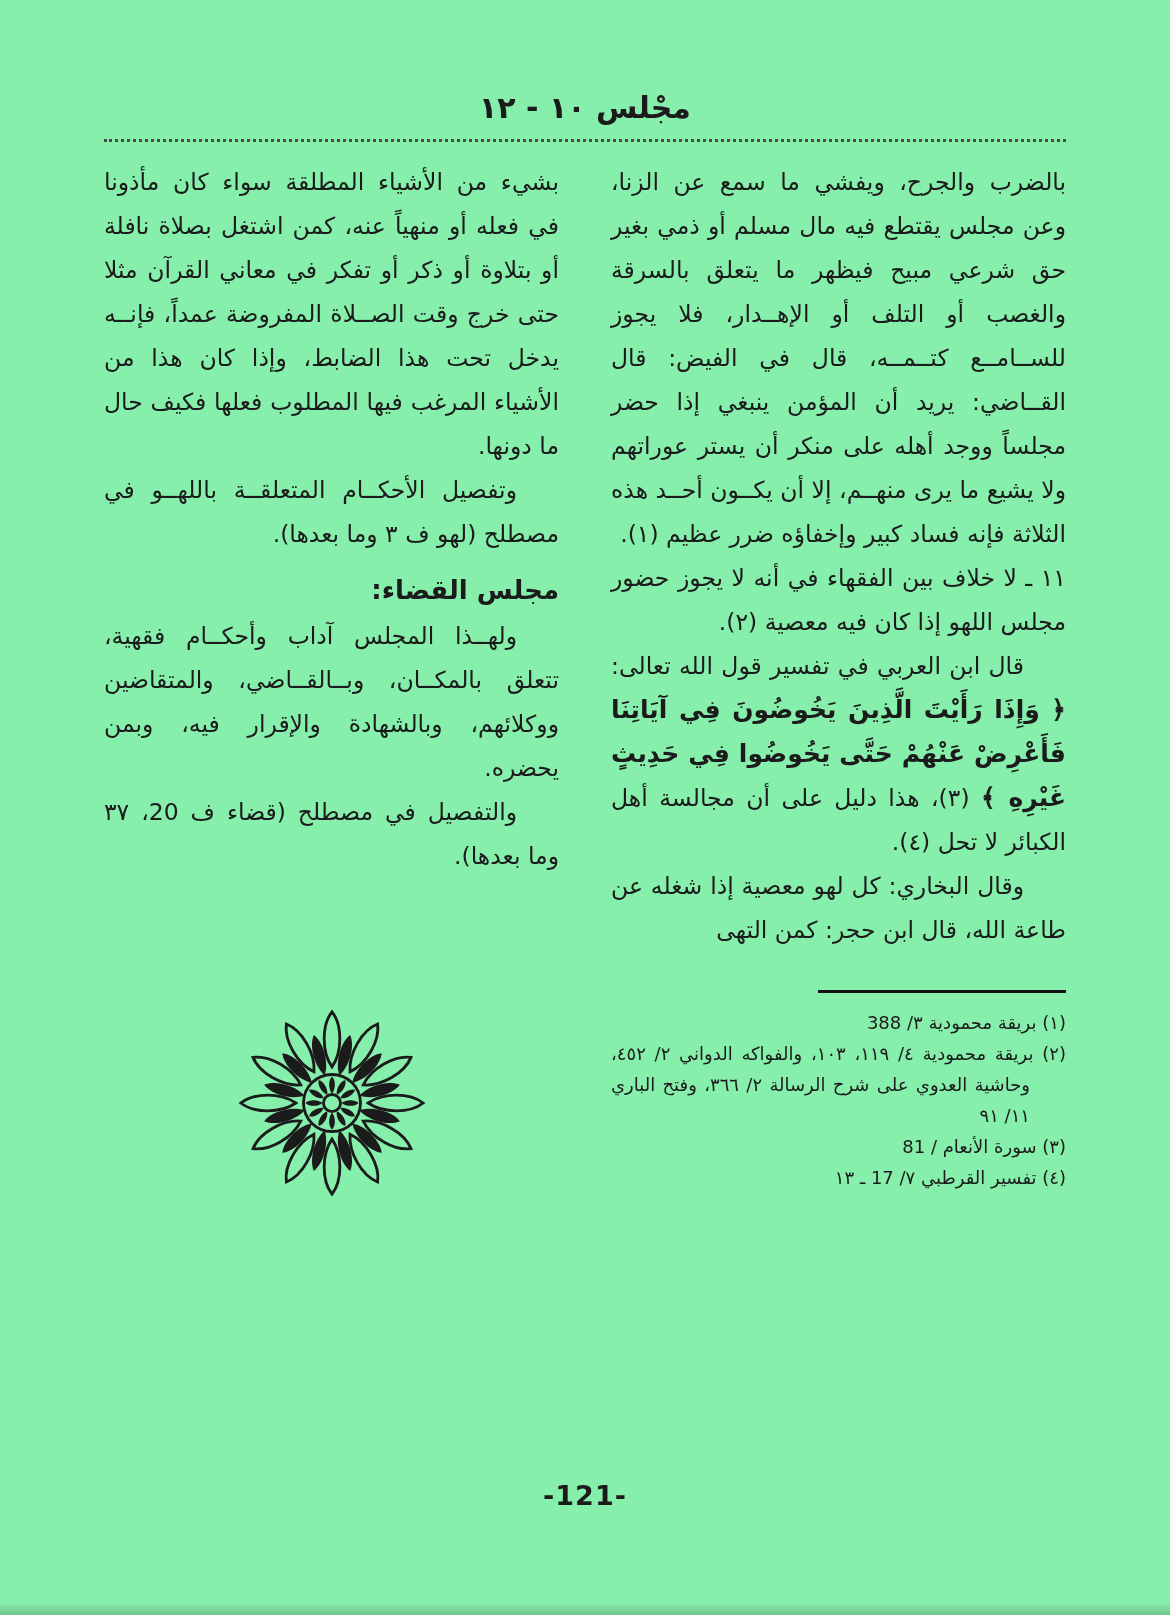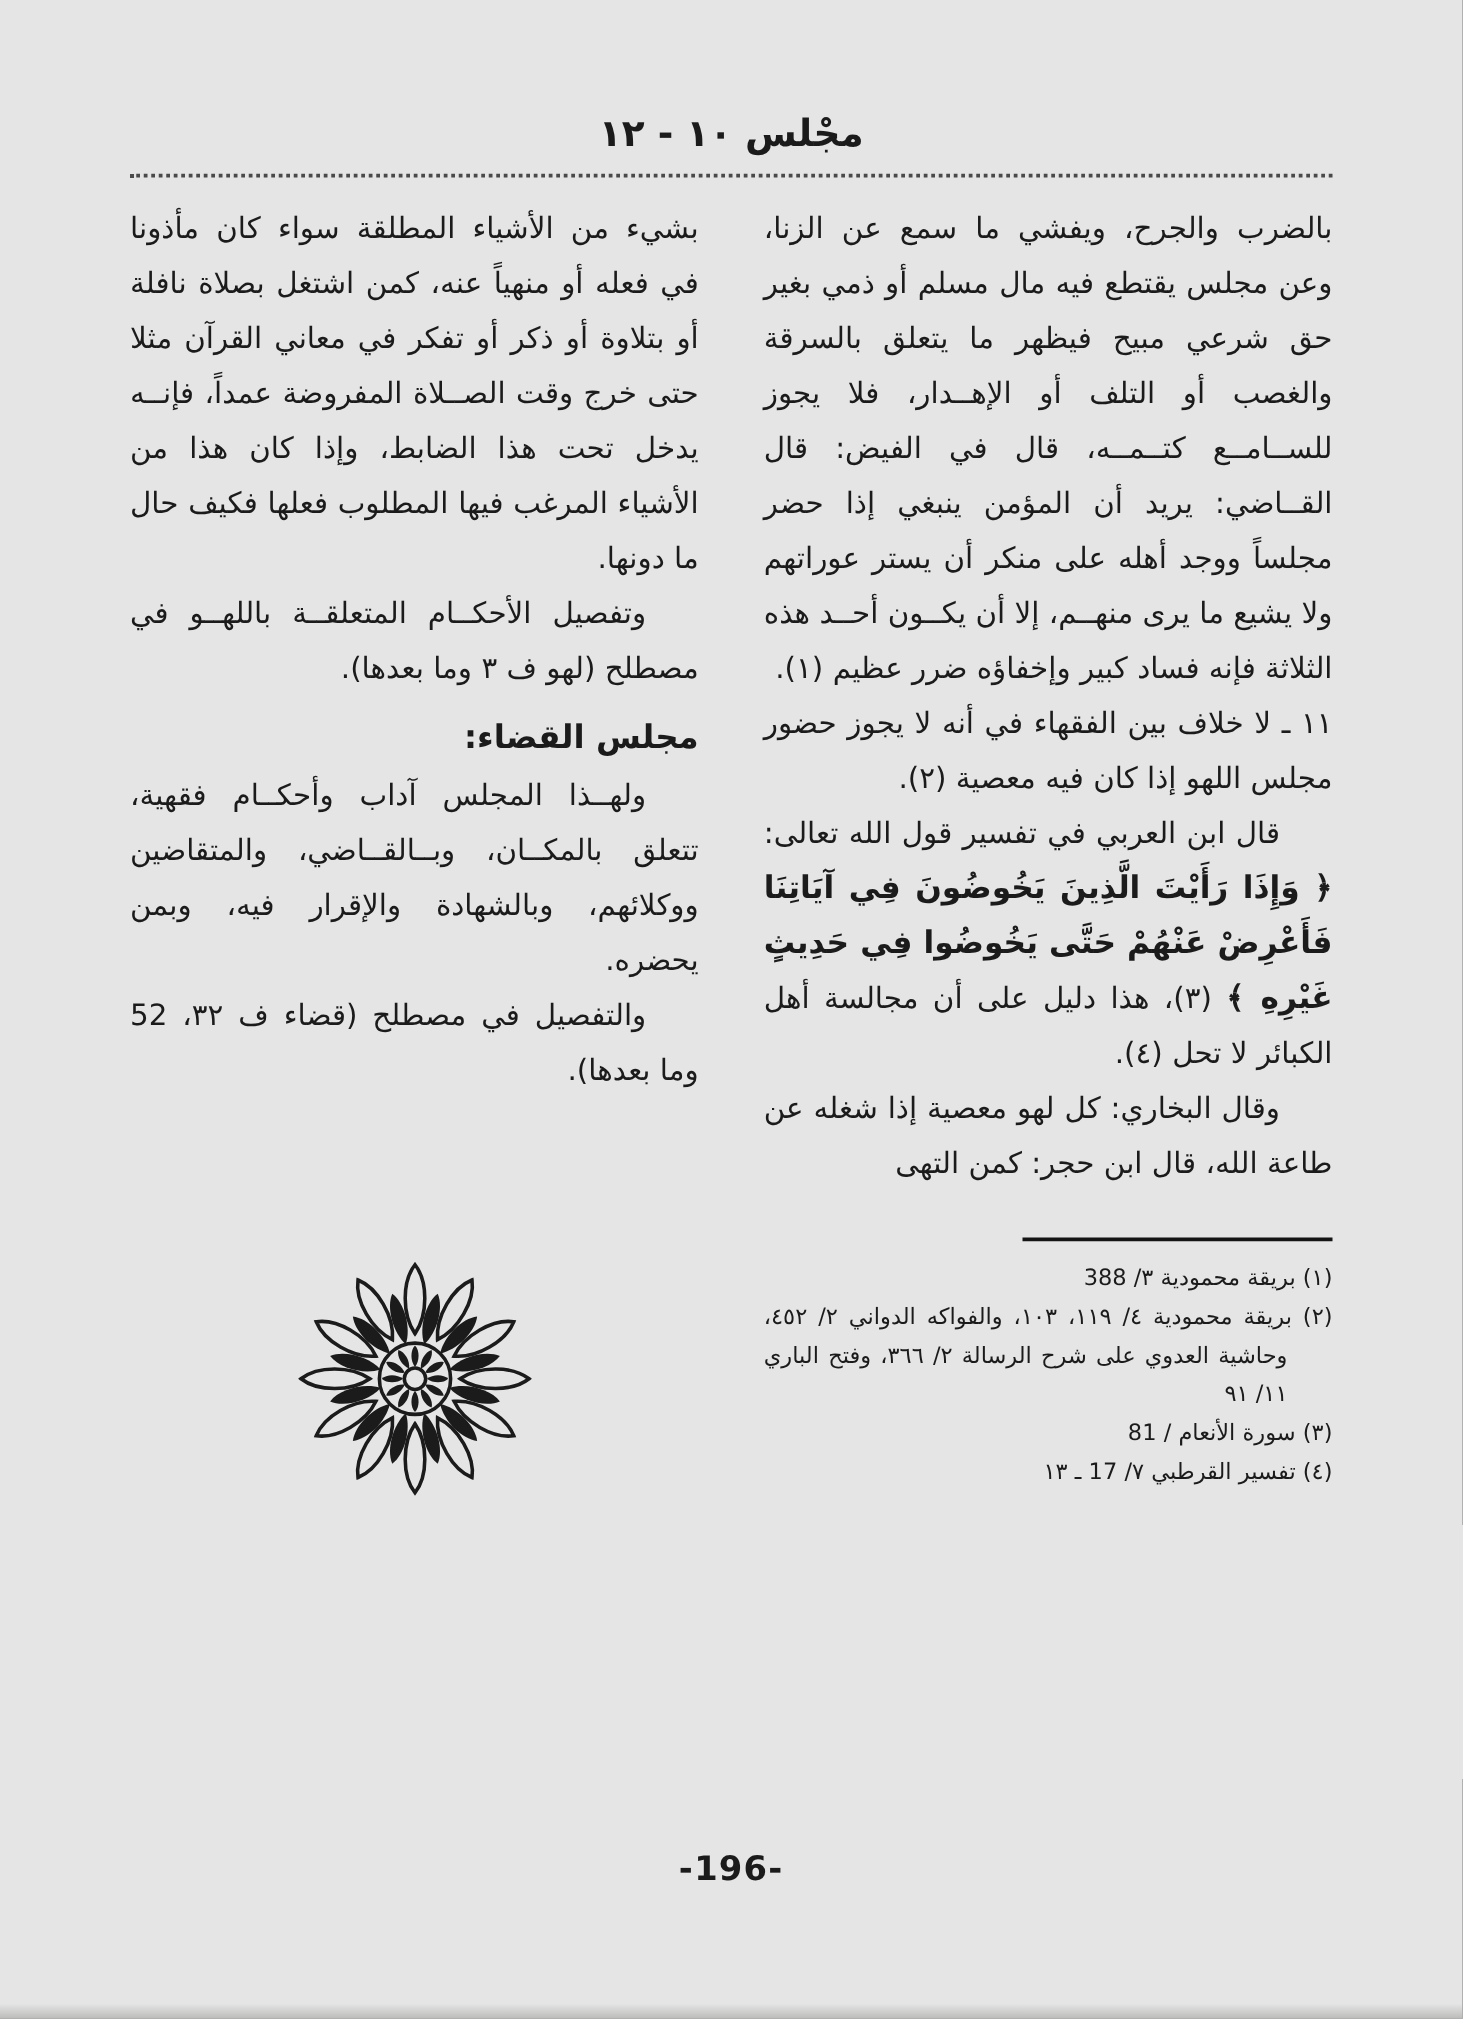--- a/index.html
+++ b/index.html
@@ -1,21 +1,21 @@
 <!DOCTYPE html>
 <html lang="ar"><head>
 <meta charset="utf-8">
 <style>
   html, body { margin: 0; padding: 0; background: #888; }
   .page {
     position: relative;
     width: 1170px;
     height: 1615px;
     margin: 0 auto;
-    background: #e5e5e5;
+    background: #86efac;
     box-sizing: border-box;
     padding: 90px 104px 14px 104px;
     direction: rtl;
     font-family: "DejaVu Sans", sans-serif;
     color: #1b1b1b;
     overflow: hidden;
   }
   .page-header { text-align: center; }
   .page-header h1 {
     margin: 0;
@@ -132,21 +132,21 @@
           <span>تفسير القرطبي ٧/ 17 ـ ١٣</span>
         </div>
       </div>
     </section>
 
     <section class="col">
       <p class="no-indent">بشيء من الأشياء المطلقة سواء كان مأذونا في فعله أو منهياً عنه، كمن اشتغل بصلاة نافلة أو بتلاوة أو ذكر أو تفكر في معاني القرآن مثلا حتى خرج وقت الصــلاة المفروضة عمداً، فإنــه يدخل تحت هذا الضابط، وإذا كان هذا من الأشياء المرغب فيها المطلوب فعلها فكيف حال ما دونها.</p>
       <p class="indent">وتفصيل الأحكــام المتعلقــة باللهــو في مصطلح (لهو ف ٣ وما بعدها).</p>
       <h2 class="section-heading">مجلس القضاء:</h2>
       <p class="indent">ولهــذا المجلس آداب وأحكــام فقهية، تتعلق بالمكــان، وبــالقــاضي، والمتقاضين ووكلائهم، وبالشهادة والإقرار فيه، وبمن يحضره.</p>
-      <p class="indent">والتفصيل في مصطلح (قضاء ف ٣٢، 52 وما بعدها).</p>
+      <p class="indent">والتفصيل في مصطلح (قضاء ف 20، ٣٧ وما بعدها).</p>
 
       <div class="ornament-wrap">
         <svg width="190" height="190" viewBox="-100 -100 200 200" aria-hidden="true">
             <path d="M0,-38 C11,-54 11,-82 0,-96 C-11,-82 -11,-54 0,-38 Z" transform="rotate(0)" fill="none" stroke="#1b1b1b" stroke-width="3"></path>
             <path d="M0,-38 C11,-54 11,-82 0,-96 C-11,-82 -11,-54 0,-38 Z" transform="rotate(30)" fill="none" stroke="#1b1b1b" stroke-width="3"></path>
             <path d="M0,-38 C11,-54 11,-82 0,-96 C-11,-82 -11,-54 0,-38 Z" transform="rotate(60)" fill="none" stroke="#1b1b1b" stroke-width="3"></path>
             <path d="M0,-38 C11,-54 11,-82 0,-96 C-11,-82 -11,-54 0,-38 Z" transform="rotate(90)" fill="none" stroke="#1b1b1b" stroke-width="3"></path>
             <path d="M0,-38 C11,-54 11,-82 0,-96 C-11,-82 -11,-54 0,-38 Z" transform="rotate(120)" fill="none" stroke="#1b1b1b" stroke-width="3"></path>
             <path d="M0,-38 C11,-54 11,-82 0,-96 C-11,-82 -11,-54 0,-38 Z" transform="rotate(150)" fill="none" stroke="#1b1b1b" stroke-width="3"></path>
             <path d="M0,-38 C11,-54 11,-82 0,-96 C-11,-82 -11,-54 0,-38 Z" transform="rotate(180)" fill="none" stroke="#1b1b1b" stroke-width="3"></path>
@@ -181,17 +181,17 @@
             <path d="M0,-10 C4,-15 4,-24 0,-28 C-4,-24 -4,-15 0,-10 Z" transform="rotate(300)" fill="#1b1b1b" stroke="none" stroke-width="3"></path>
             <path d="M0,-10 C4,-15 4,-24 0,-28 C-4,-24 -4,-15 0,-10 Z" transform="rotate(330)" fill="#1b1b1b" stroke="none" stroke-width="3"></path>
             <circle r="9" fill="none" stroke="#1b1b1b" stroke-width="3"></circle>
           </svg>
       </div>
     </section>
 
   </main>
 
   <footer class="page-footer">
-    <span>-196-</span>
+    <span>-121-</span>
   </footer>
 
   <div class="scan-edge"></div>
 </div>
 
 </body></html>

